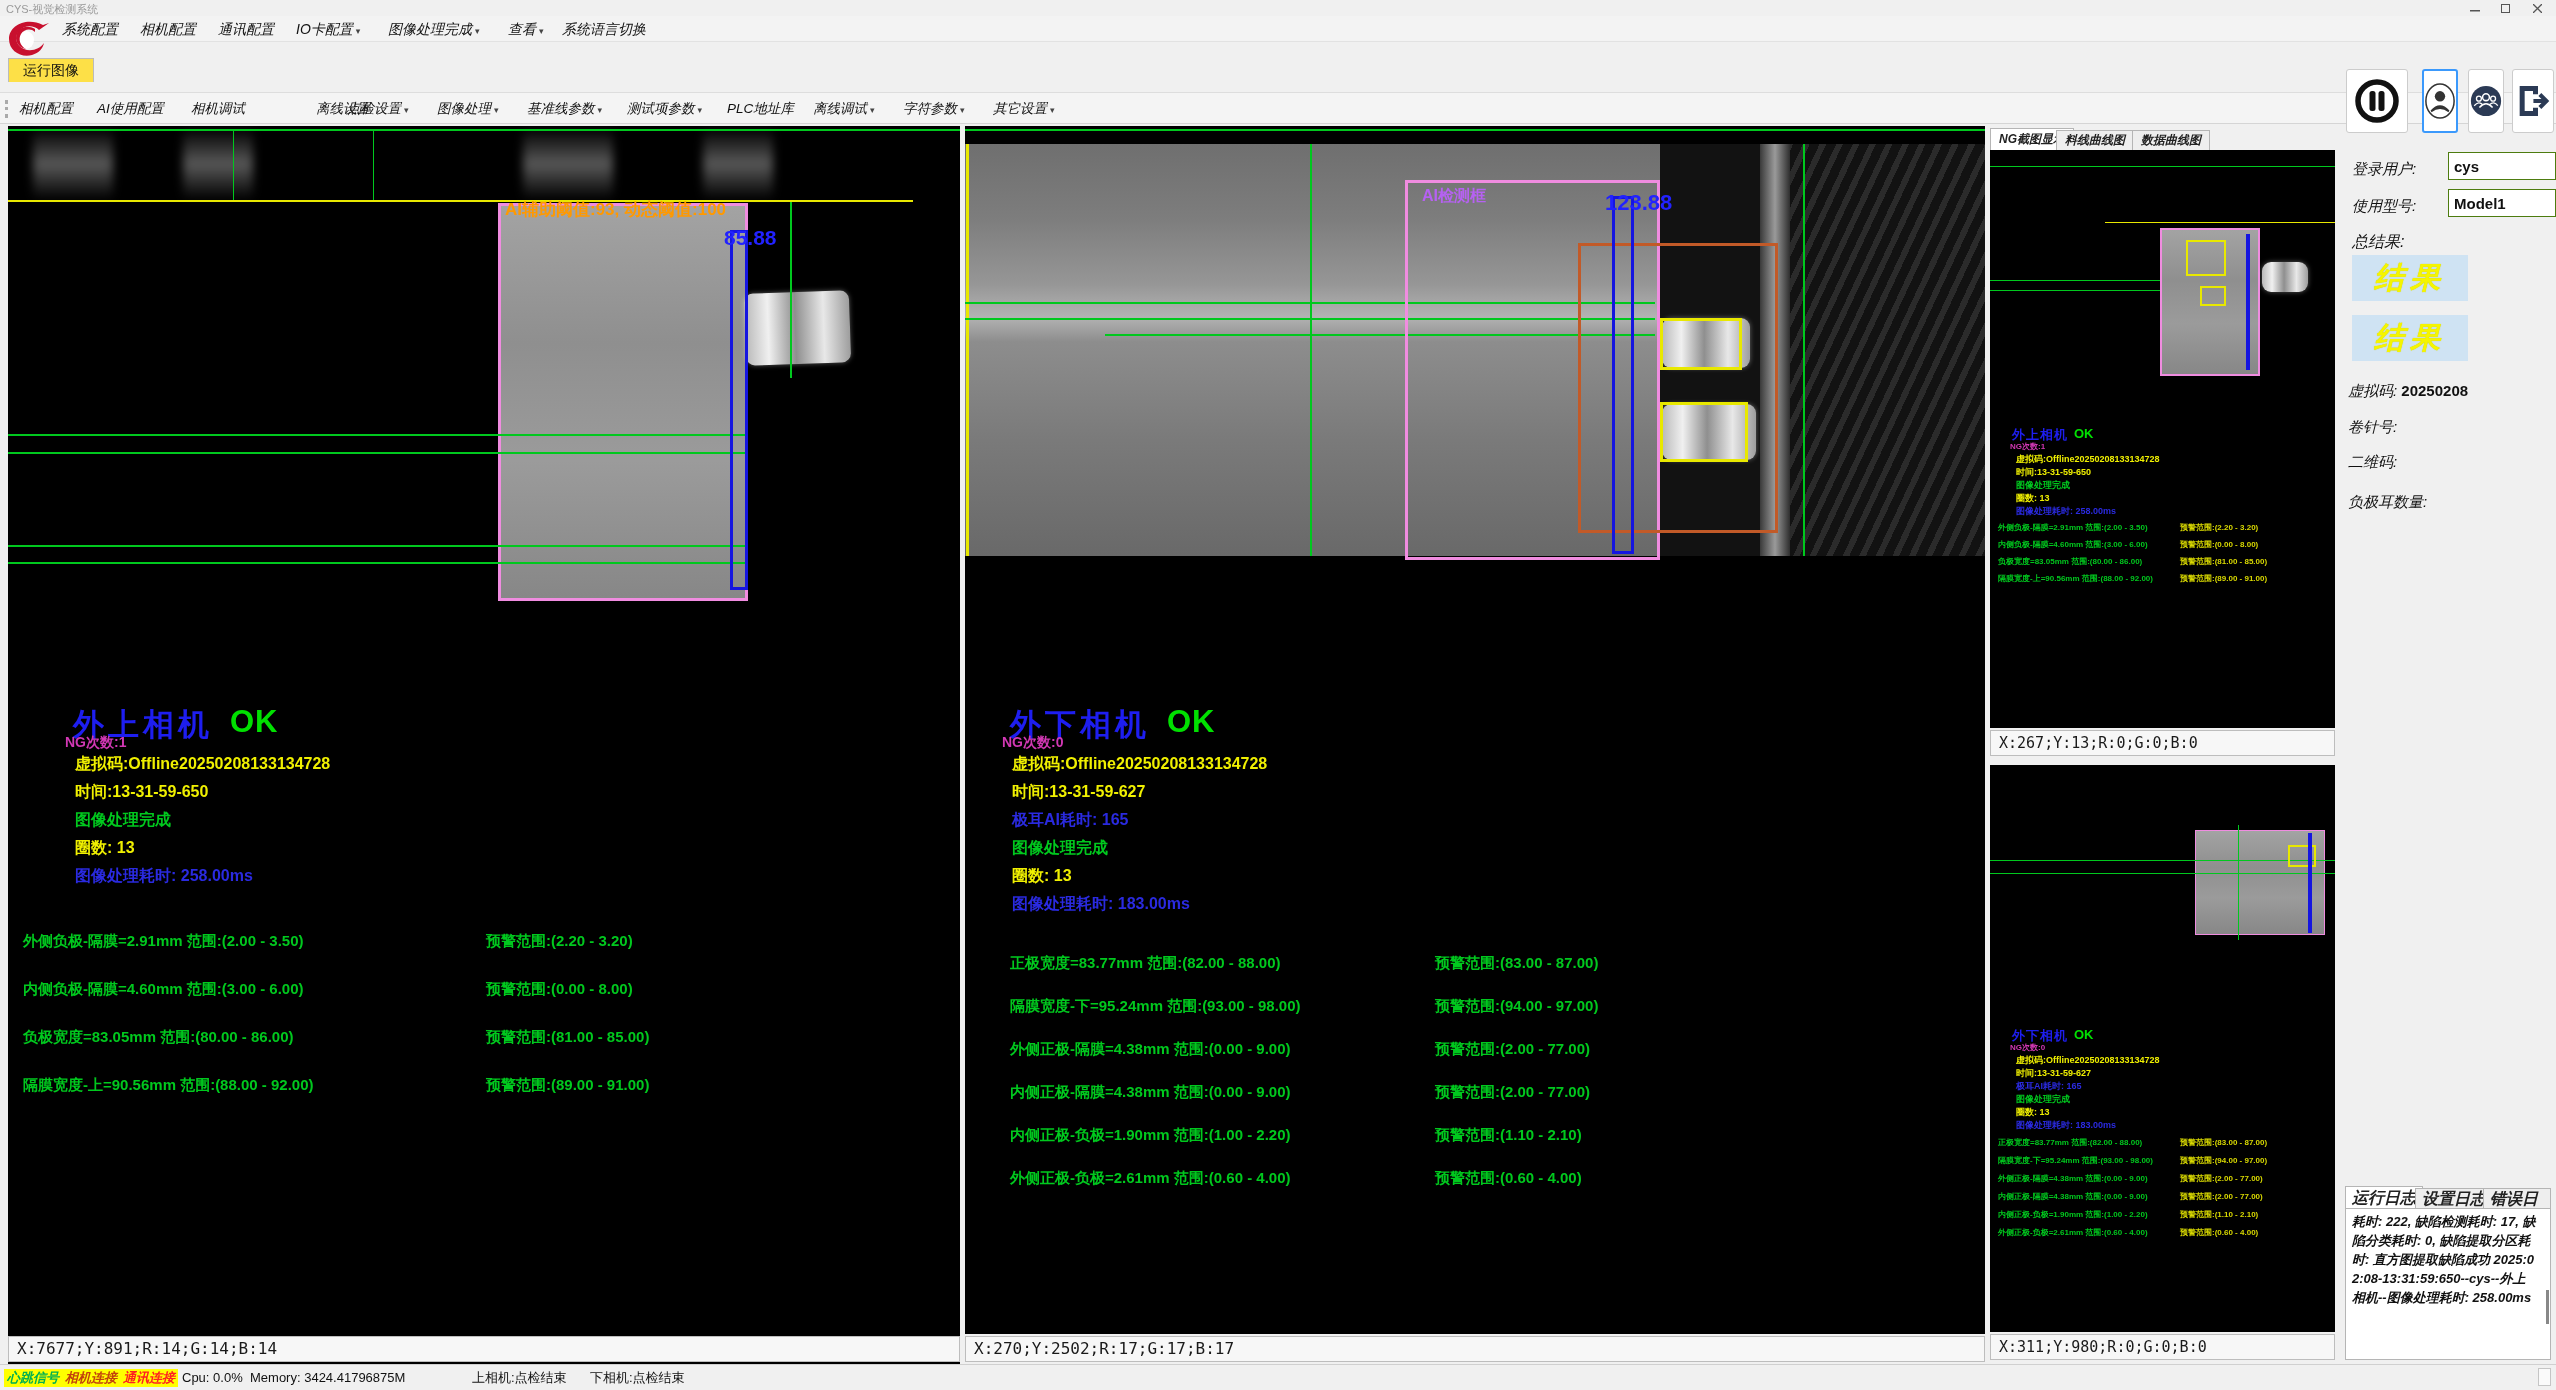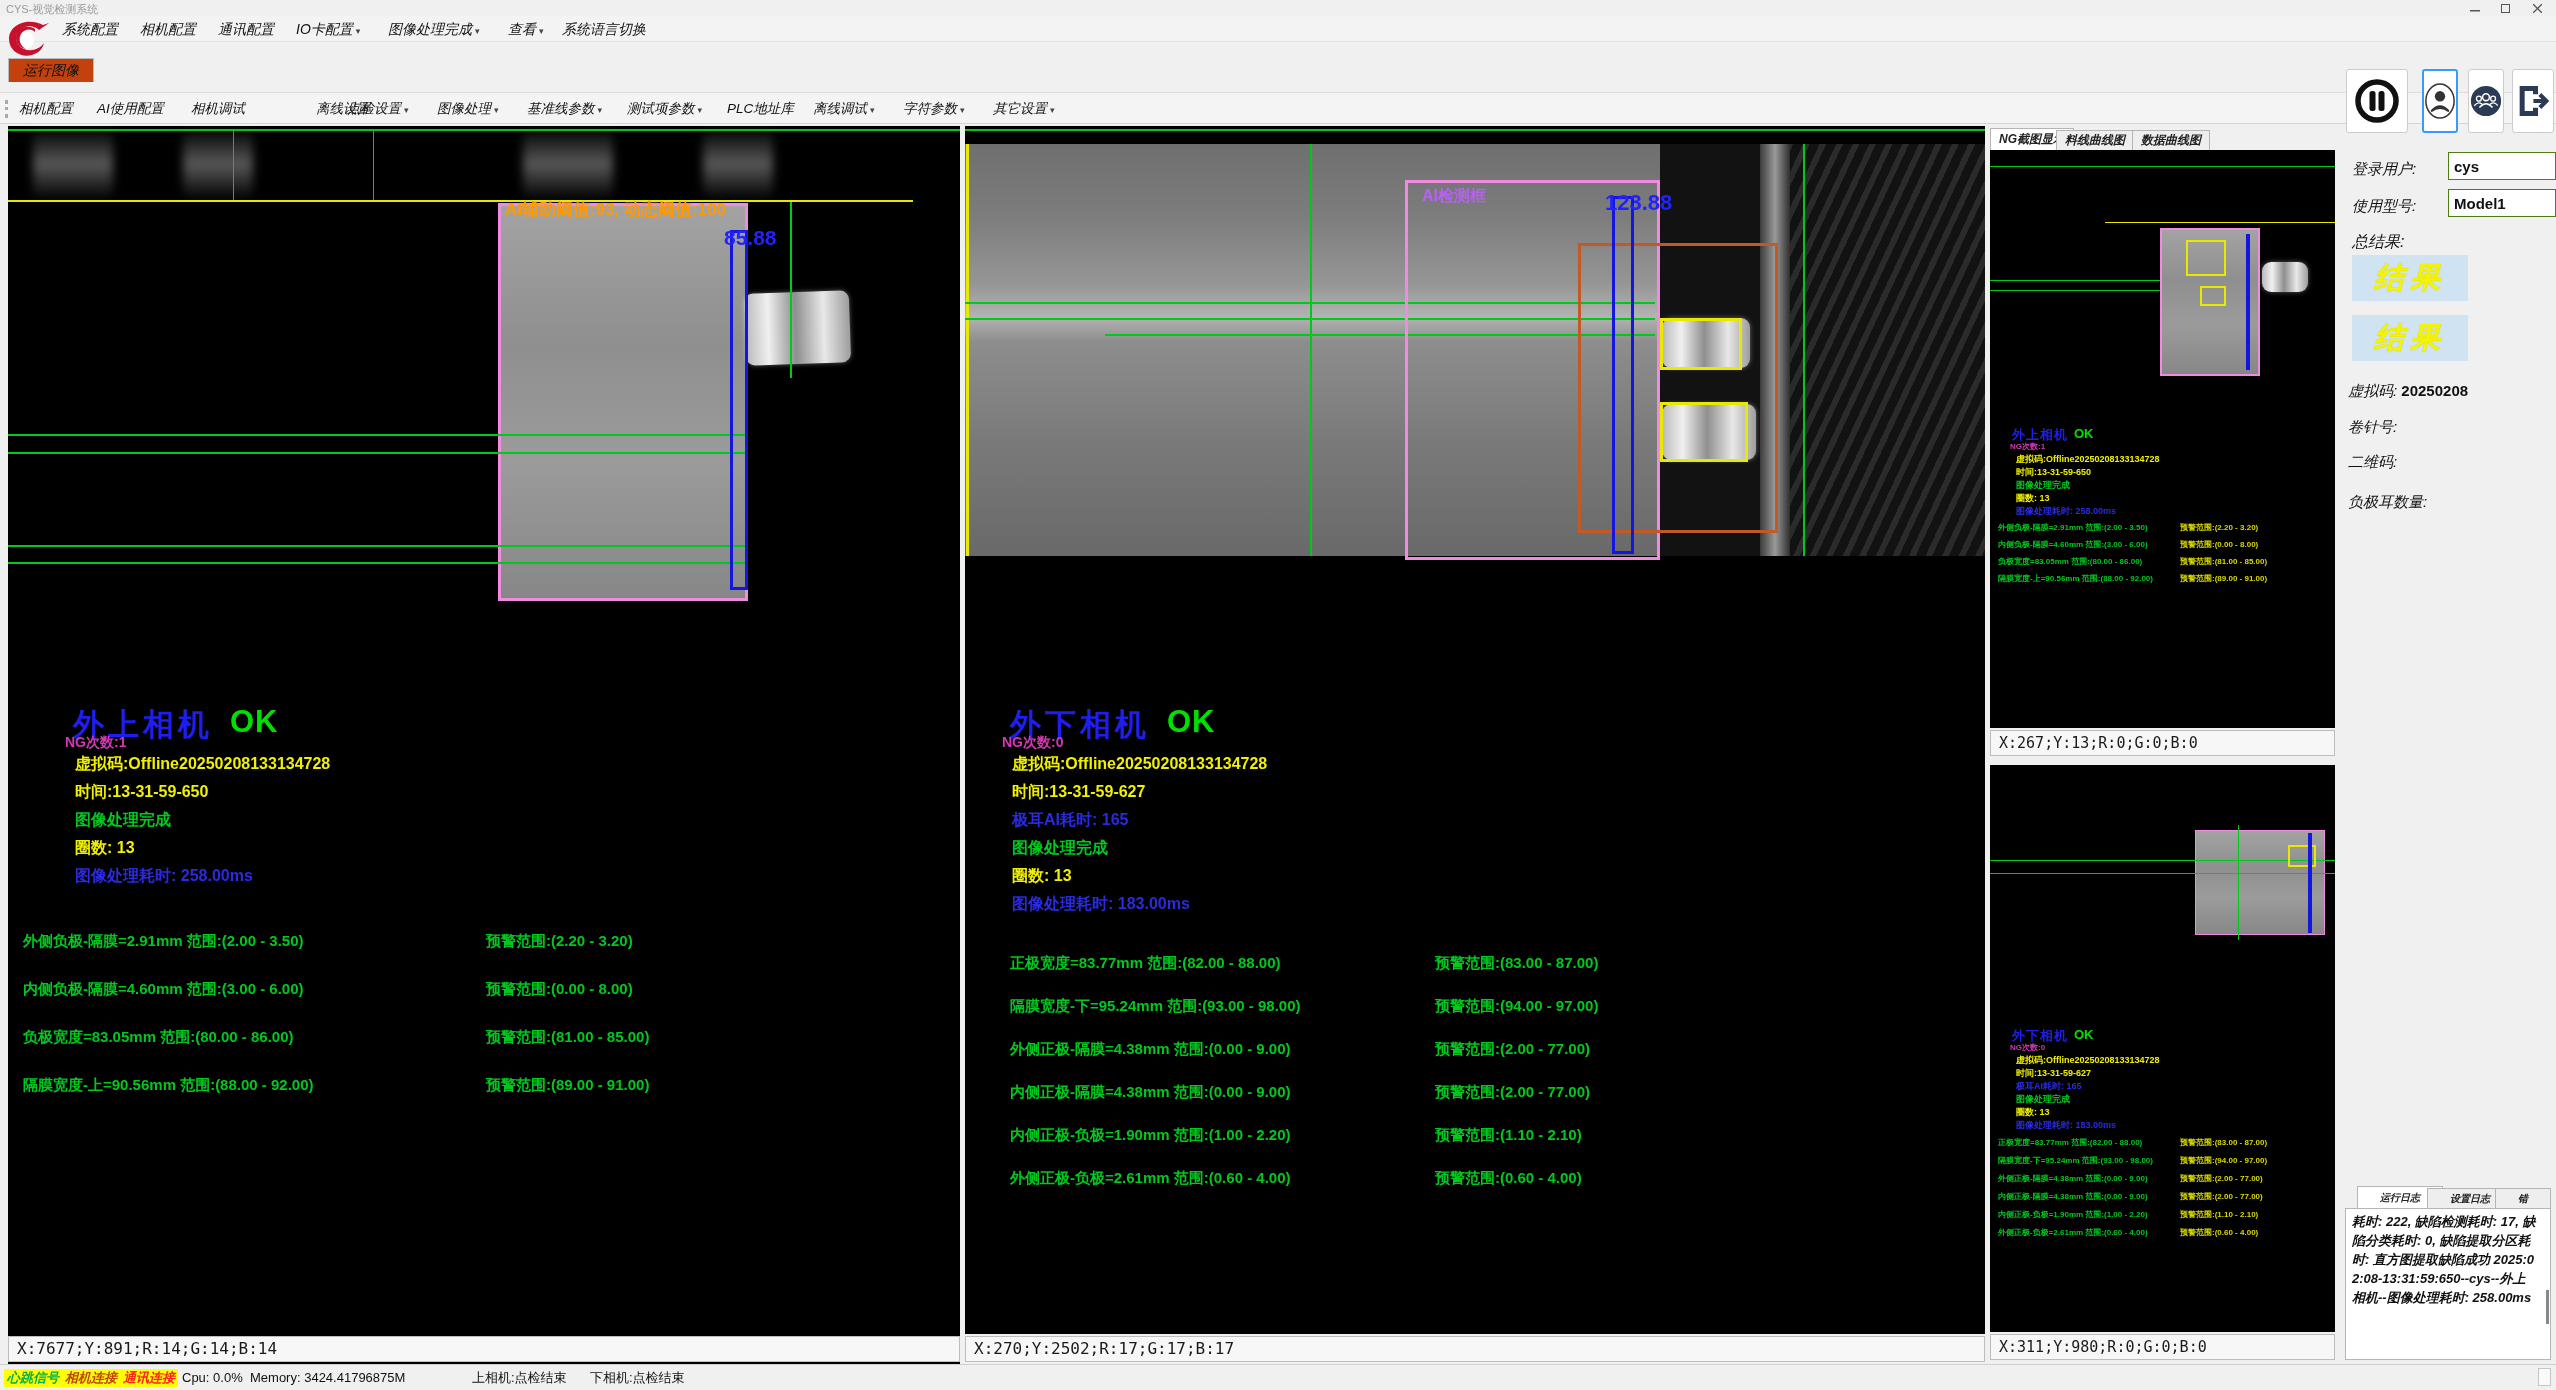--- a/index.html
+++ b/index.html
@@ -13,21 +13,21 @@
   .win-ctl { top:1px; width:26px; height:14px; text-align:center; color:#555; cursor:default; }
   .win-ctl svg { display:block; margin:3px auto; }
 
   #menubar { left:0; top:16px; width:2556px; height:26px; background:#f3f3f3; border-bottom:1px solid #e2e2e2; }
   .menu-item { top:3px; height:20px; line-height:20px; font-size:14px; font-style:italic; color:#111; padding:0 6px; white-space:nowrap; }
   .caret { font-style:normal; font-size:9px; color:#444; margin-left:3px; }
 
   #logo { left:5px; top:19px; width:44px; height:40px; z-index:5; }
 
   #tabrow { left:0; top:56px; width:2556px; height:26px; }
-  #view-tab { left:8px; top:2px; height:24px; padding:0 14px; background:#c2410c; border:1px solid #bbb; border-bottom:none; font-size:14px; font-style:italic; line-height:22px; color:#111; }
+  #view-tab { left:8px; top:2px; height:24px; padding:0 14px; background:#fde047; border:1px solid #bbb; border-bottom:none; font-size:14px; line-height:22px; color:#111; }
 
   #toolbar { left:0; top:92px; width:2556px; height:32px; background:#f4f4f4; border-top:1px solid #ddd; border-bottom:1px solid #d5d5d5; }
   #toolbar-grip { left:5px; top:7px; width:3px; height:18px; border-left:3px dotted #aaa; }
   .tool-item { top:6px; height:20px; line-height:20px; font-size:13.5px; font-style:italic; color:#111; padding:0 7px; white-space:nowrap; }
 
   
   .cam-panel { background:#000; overflow:hidden; }
   #panel-left { left:8px; top:126px; width:952px; height:1388px; }
   #panel-mid  { left:965px; top:126px; width:1020px; height:1208px; }
 
@@ -85,21 +85,21 @@
   
   .rc-btn { top:69px; height:64px; background:#fff; border:1px solid #ccc; border-radius:3px; display:flex; align-items:center; justify-content:center; }
   .rc-btn.selected { border:2px solid #3b99fc; }
   .rc-label { font-size:15px; font-style:italic; color:#111; white-space:nowrap; }
   .rc-input { background:#fff; border:1px solid #4d7c0f; font-size:15px; font-weight:bold; color:#111; padding:2px 5px; font-family:"Liberation Sans", sans-serif; }
   .result-box { width:116px; height:46px; background:#cfe3f3; text-align:center; line-height:46px; font-size:30px; font-weight:bold; font-style:italic; color:#f5f500; letter-spacing:6px; text-shadow:0 0 1px #c8c800; }
   .rc-info { font-size:15px; font-style:italic; color:#111; white-space:nowrap; }
   .rc-info b { font-style:normal; font-family:"Liberation Sans", sans-serif;text-align:center; }
 
   #log-tabs { left:2345px; top:1186px; width:206px; height:22px; }
-  .log-tab { top:2px; height:20px; padding:0 22px; font-size:10px; font-weight:bold; font-style:italic; line-height:19px; color:#222; background:#eee; border:1px solid #b5b5b5; border-bottom:none;margin-left:12px; }
+  .log-tab { top:2px; height:20px; padding:0 6px; font-size:16px; font-weight:bold; font-style:italic; line-height:19px; color:#222; background:#eee; border:1px solid #b5b5b5; border-bottom:none; }
   .log-tab.active { top:0; height:22px; background:#fff; line-height:21px; }
   #log-box { left:2345px; top:1208px; width:206px; height:152px; background:#fff; border:1px solid #b5b5b5; padding:3px 14px 3px 6px; font-size:13px; font-weight:bold; font-style:italic; color:#111; line-height:19px; word-break:break-all; overflow:hidden; }
   #log-scroll { left:2546px; top:1290px; width:3px; height:34px; background:#888; }
 
   
   #statusbar { left:0; top:1364px; width:2556px; height:26px; background:#f0f0f0; border-top:1px solid #d0d0d0; }
   .badge { top:4px; height:18px; line-height:18px; padding:0 3px; background:#ffff00; font-size:13px; font-weight:bold; font-style:italic; }
   .sb-text { top:4px; height:18px; line-height:18px; font-size:13px; color:#111; white-space:nowrap; }
   #sb-grip { left:2538px; top:1368px; width:13px; height:18px; background:#fafafa; border:1px solid #c5c5c5; }
 </style>

